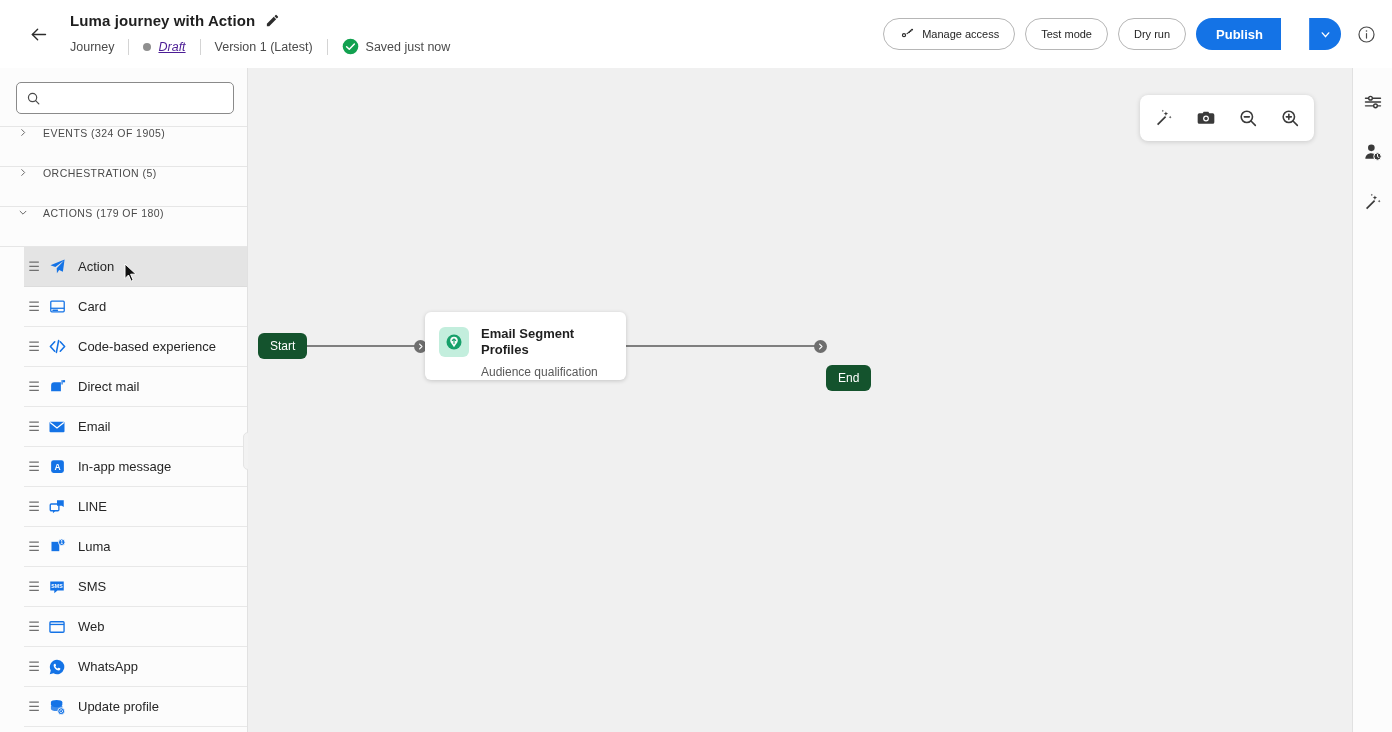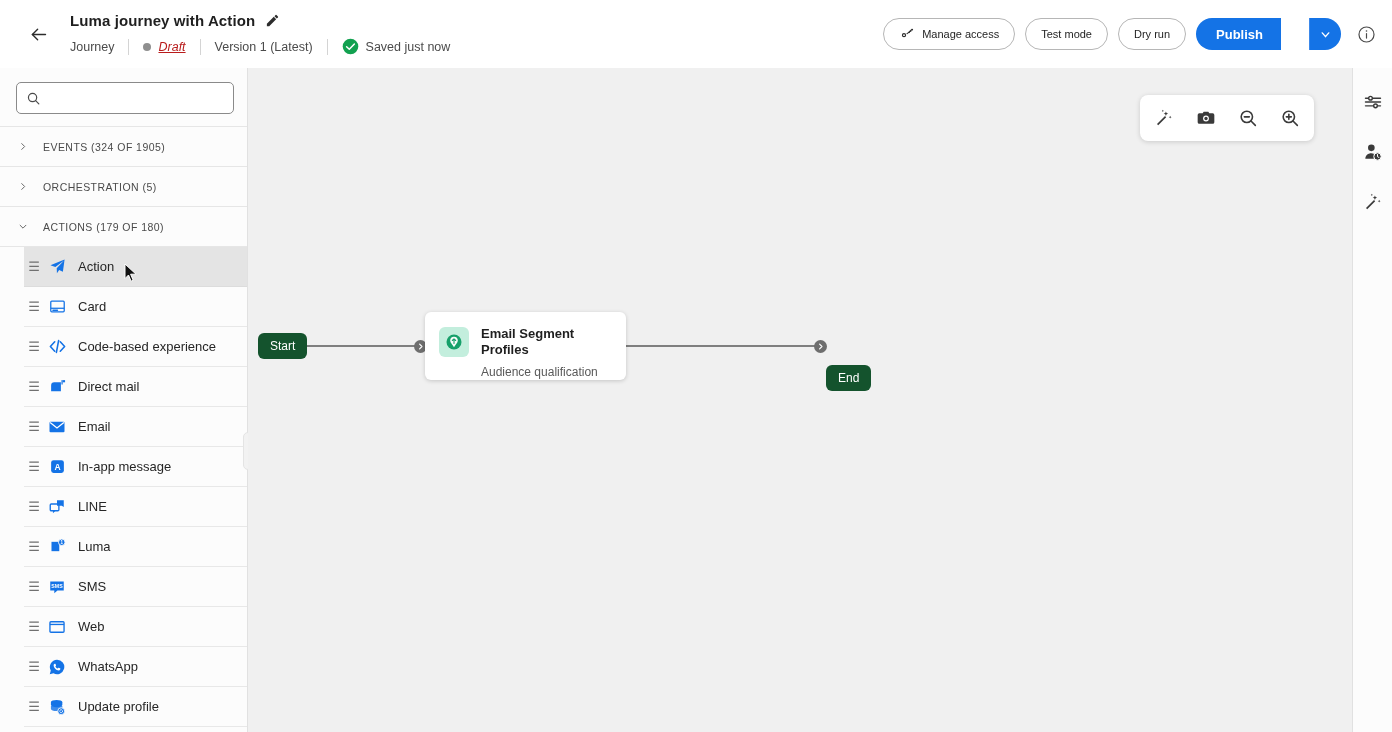--- a/index.html
+++ b/index.html
@@ -28,21 +28,21 @@
     font-size: 15px; font-weight: bold; color: #1f1f1f; letter-spacing: .1px;
   }
   .edit-icon { display: flex; align-items: center; cursor: pointer; }
   .meta-row {
     display: flex; align-items: center; height: 24px; margin-top: 3px;
     font-size: 12.5px; color: #4b4b4b;
   }
   .meta-item { display: flex; align-items: center; gap: 7px; white-space: nowrap; }
   .meta-sep { width: 1px; height: 16px; background: #d4d4d4; margin: 0 14px; }
   .dot-draft { width: 8px; height: 8px; border-radius: 50%; background: #8f8f8f; display: inline-block; }
-  .draft-text { font-style: italic; color: #b91c1c; text-decoration: underline; }
+  .draft-text { font-style: italic; color: #4c1d95; text-decoration: underline; }
   .check-circle { width: 17px; height: 17px; display: block; }
 
   .header-actions {
     position: absolute; right: 16px; top: 18px;
     display: flex; align-items: center; gap: 10px;
   }
   .btn {
     height: 32px; border: 1px solid #b6b6b6; border-radius: 16px;
     background: #fff; font-size: 11px; color: #1f1f1f;
     display: flex; align-items: center; justify-content: center;
@@ -73,21 +73,21 @@
     flex: 1; height: 32px; border: 1px solid #8a8a8a; border-radius: 5px;
     display: flex; align-items: center; padding: 0 9px; background: #fff;
   }
   .search-input {
     border: none; outline: none; background: transparent; flex: 1;
     font-size: 13px; font-family: inherit; color: #2c2c2c; margin-left: 7px;
   }
   .filter-btn { width: 22px; height: 22px; display: flex; align-items: center; justify-content: center; cursor: pointer; }
 
   .section-head {
-    display: flex; align-items: center; height: 40px; padding-left: 18px;
+    display: flex; align-items: flex-start; height: 40px; padding-left: 18px;
     border-top: 1px solid #e6e6e6; cursor: pointer; background: #fcfcfc;
   }
   .section-label {
     font-size: 10.5px; letter-spacing: .45px; color: #4a4a4a; margin-left: 15px;
     text-transform: uppercase;
   }
   .chev { width: 10px; display: flex; align-items: center; justify-content: center; }
 
   .action-list { border-top: 1px solid #e6e6e6; }
   .action-item {

